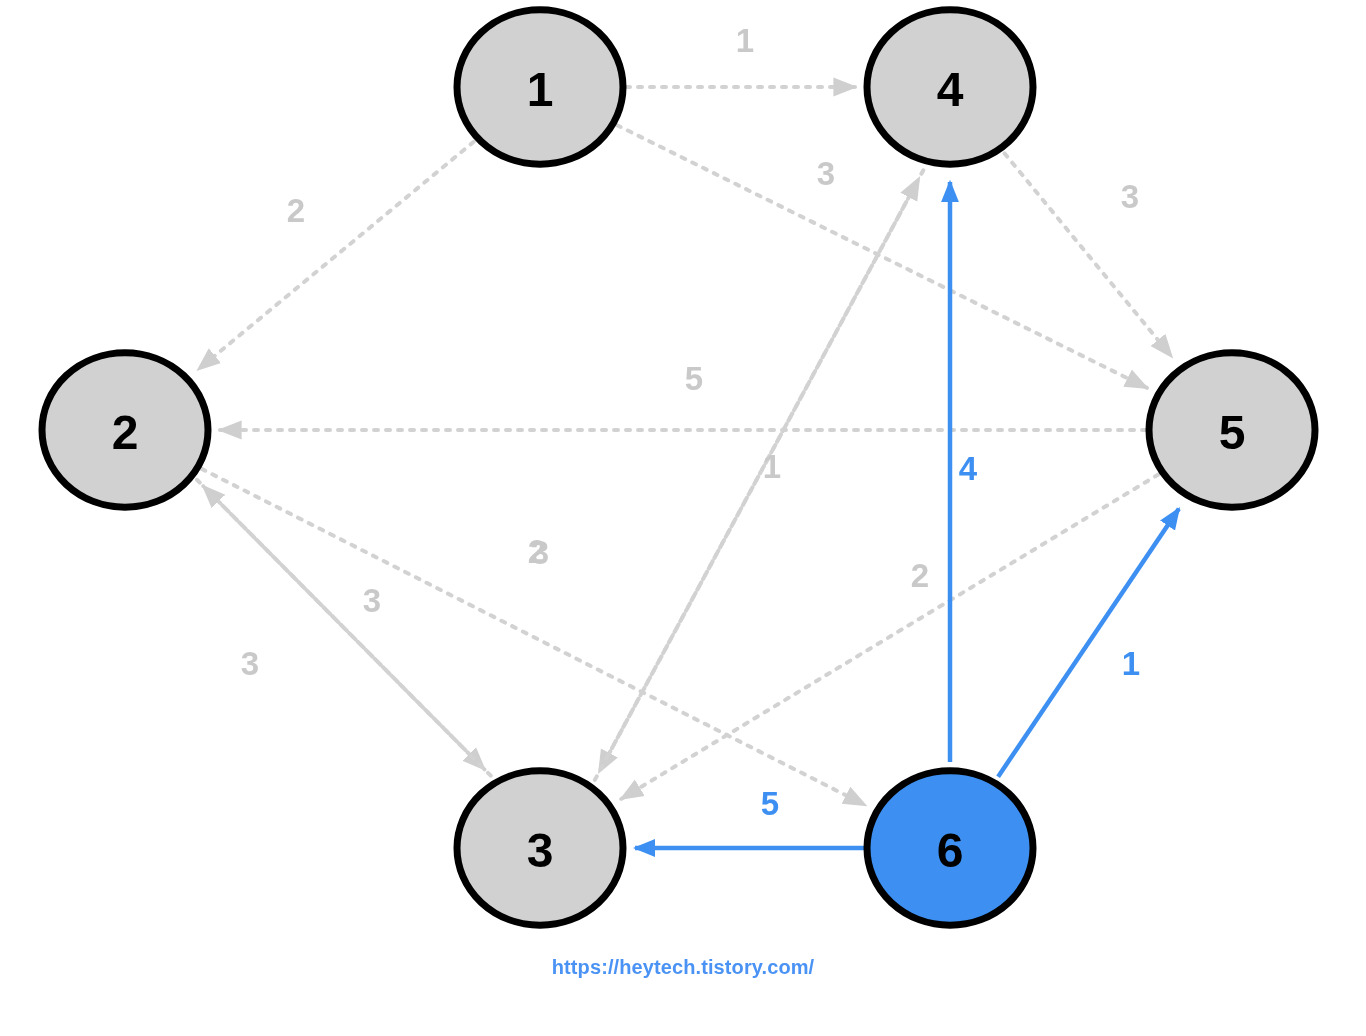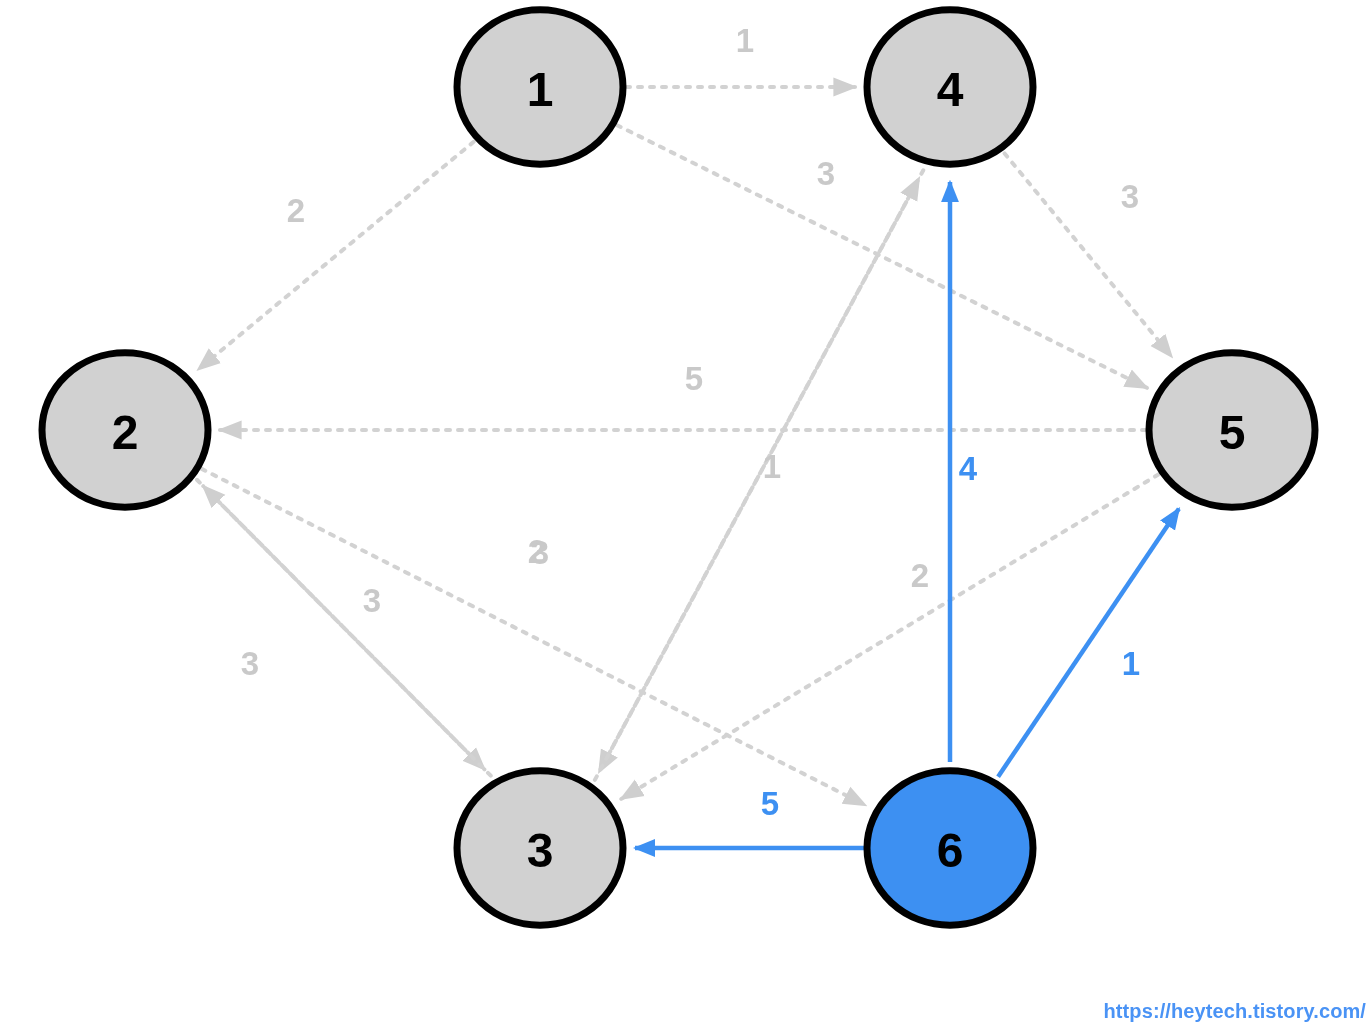--- a/index.html
+++ b/index.html
@@ -74,23 +74,23 @@
     font-size: 33px;
     font-weight: bold;
     fill: #3d90f2;
     text-anchor: middle;
     dominant-baseline: central;
     pointer-events: none;
   }
   #watermark-link {
     position: absolute;
     left: 0;
-    top: 1000px;
+    top: 956px;
     width: 1366px;
-    text-align: right;
+    text-align: center;
     font-family: "Liberation Sans", sans-serif;
     font-size: 20px;
     font-weight: bold;
     color: #4a93f5;
     text-decoration: none;
     letter-spacing: 0.1px;
   }
 </style>
 </head>
 <body>

